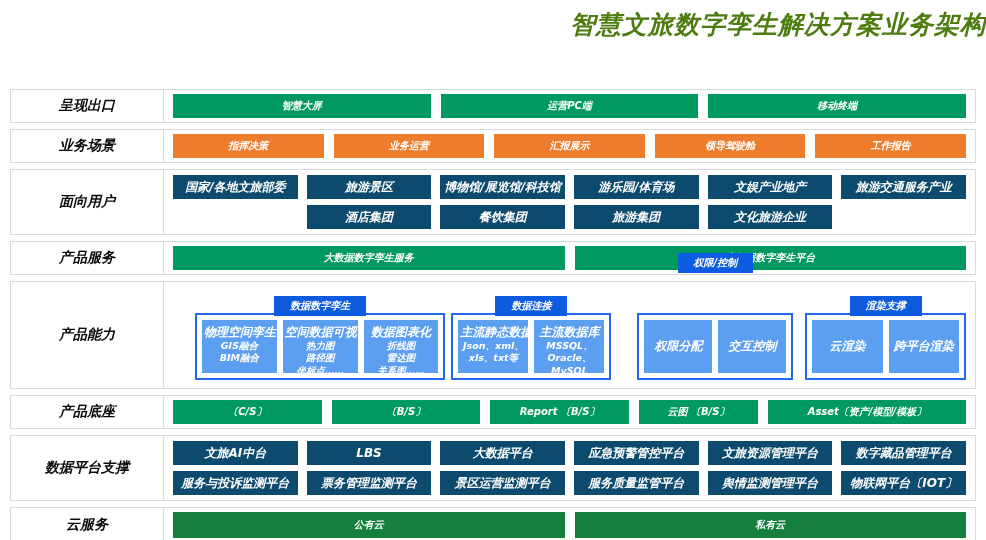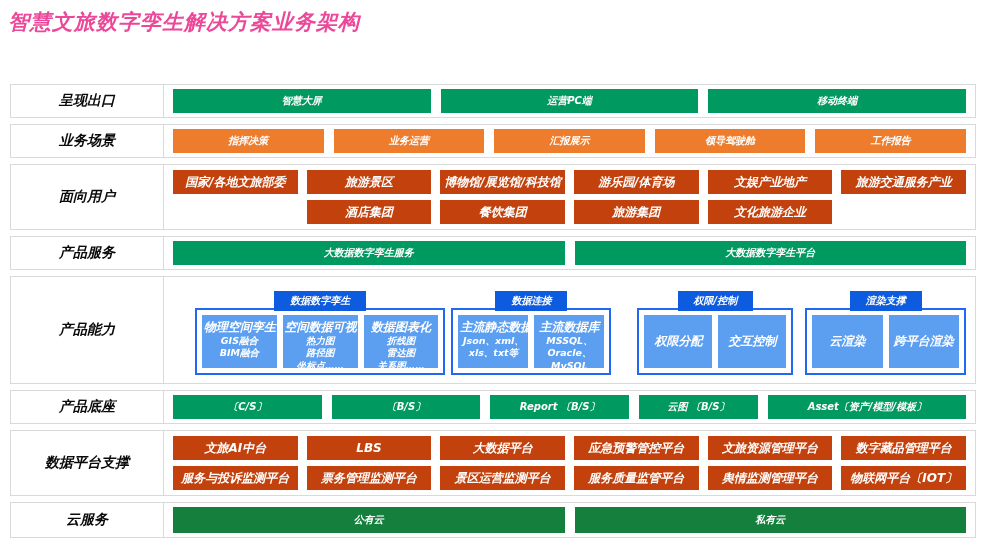--- a/index.html
+++ b/index.html
@@ -2,22 +2,23 @@
 <html><head>
 <meta charset="utf-8">
 <style>
   html,body{margin:0;padding:0;}
   body{
     width:986px;height:540px;background:#ffffff;overflow:hidden;
     font-family:"DejaVu Sans","Liberation Sans",sans-serif;
     font-style:italic;font-weight:bold;
   }
   .page-title{
-    margin:8px 0 0 8px;font-size:21px;font-weight:900;color:#ec4899;
+    margin:8px 0 0 8px;font-size:25px;font-weight:900;color:#4d7c0f;
     letter-spacing:1px;
+    text-align:right;
   }
   .bands{margin-top:48px;}
   .band{
     display:flex;align-items:stretch;
     border:1px solid #d9d9d9;background:#fff;
     margin:0 10px 6px 10px;box-sizing:border-box;
   }
   .band-label{
     width:152px;flex:0 0 152px;border-right:1px solid #d9d9d9;
     display:flex;align-items:center;justify-content:center;
@@ -30,39 +31,39 @@
   .h34{height:34px;}
   .h36{height:36px;}
   .h66{height:66px;}
   .h108{height:108px;}
   .box{
     flex:1;height:24px;display:flex;align-items:center;justify-content:center;
     color:#fff;font-size:10px;white-space:nowrap;
   }
   .green{background:#009960;}
   .orange{background:#ee7c2d;}
-  .blue{background:#c2410c;}
+  .blue{background:#0c4a6e;}
   .purple{background:#15803d;}
   .cloudbox{height:26px;}
   
   .grid6{
     flex:1;display:grid;grid-template-columns:repeat(6,1fr);
     gap:6px 9px;align-items:center;
   }
   .grid6 .box{height:24px;flex:none;font-size:12px;}
   .c2{grid-column-start:2;}
   .c3{grid-column-start:3;}
   .c4{grid-column-start:4;}
   .c5{grid-column-start:5;}
   
   .cap-content{align-items:flex-end;padding:6px 9px 8px 9px;gap:6px;}
   .cap-group{display:flex;flex-direction:column;align-items:center;}
   .g1{flex:2.65;margin-left:22px;}
   .g2{flex:1.5;}
-  .g3{flex:1.65;margin-left:20px;}
+  .g3{flex:1.65;margin-left:20px;gap:43px;}
   .g4{flex:1.7;margin-left:6px;}
   .cap-header{
     background:#0d5ce0;color:#fff;font-size:10px;white-space:nowrap;
     padding:3px 16px;position:relative;z-index:2;margin-bottom:-3px;
   }
   .cap-container{
     width:100%;box-sizing:border-box;border:2px solid #2268f2;background:#fff;
     padding:5px;display:flex;gap:6px;height:67px;
   }
   .cap-box{

